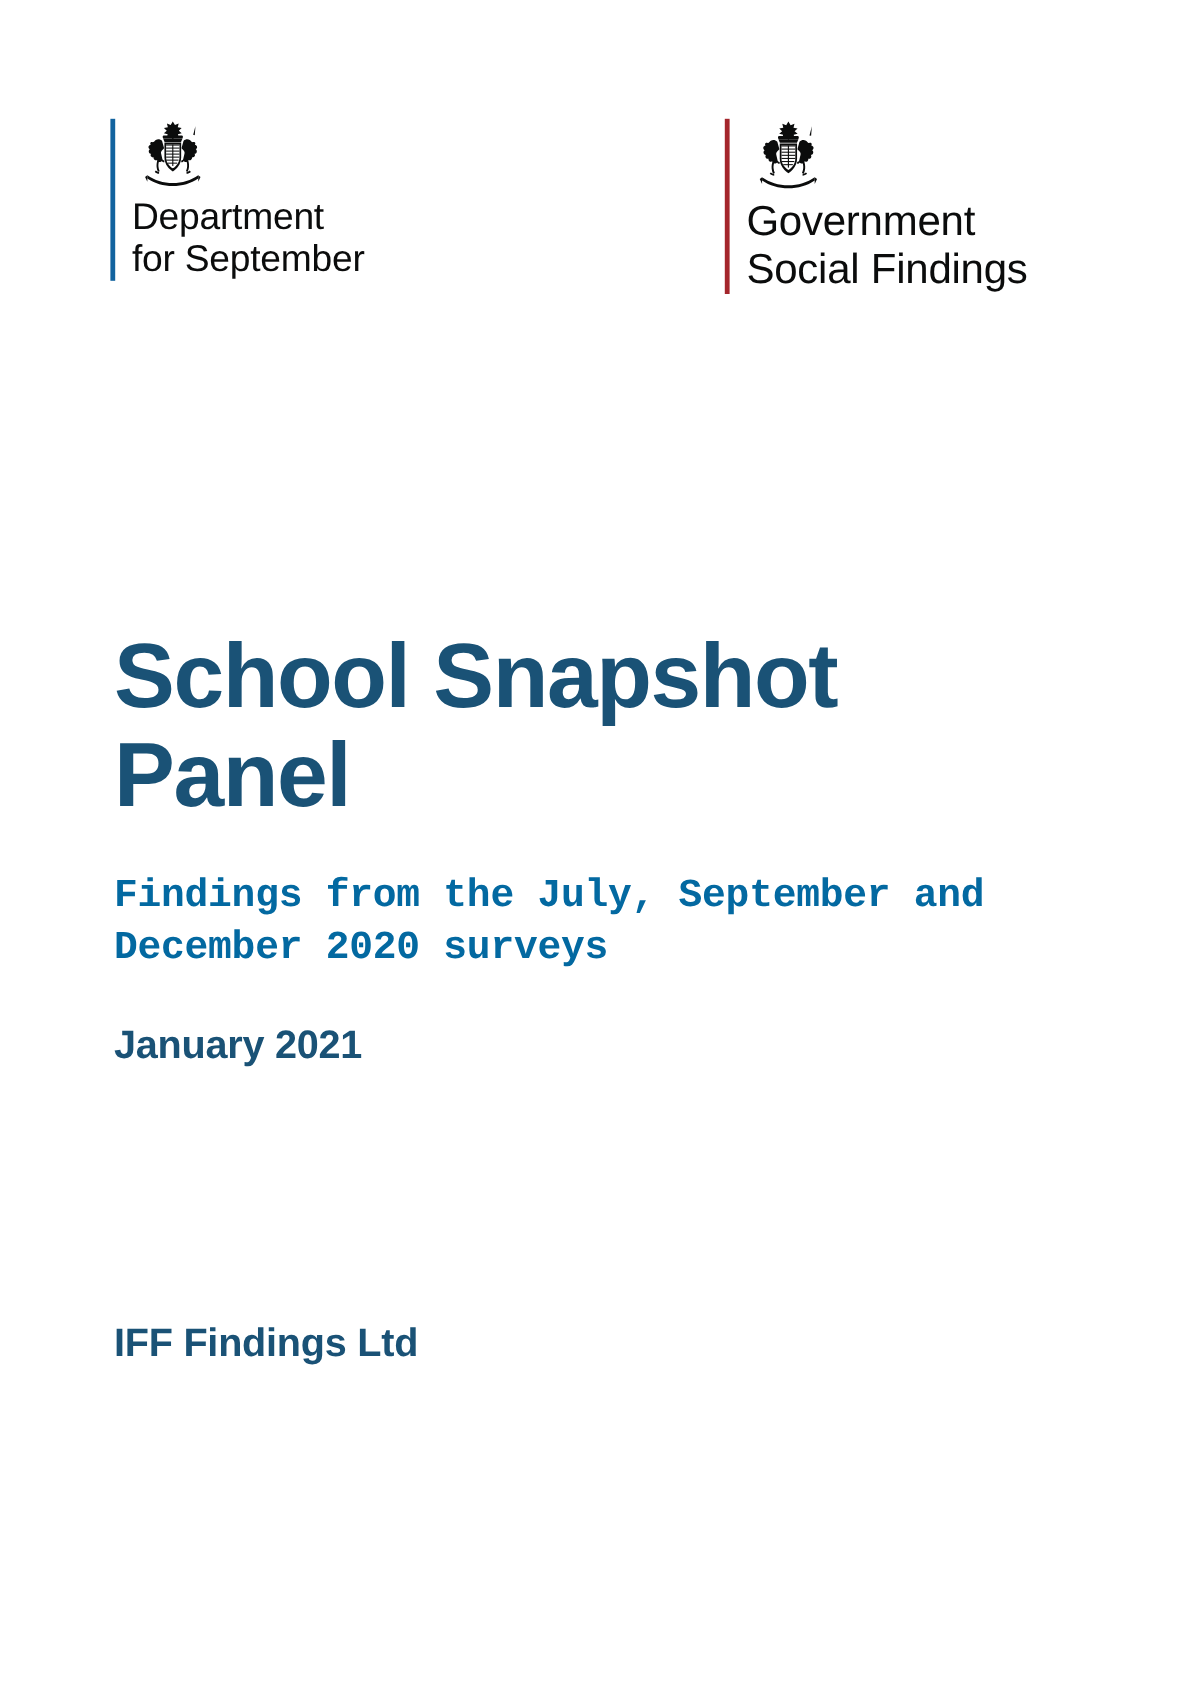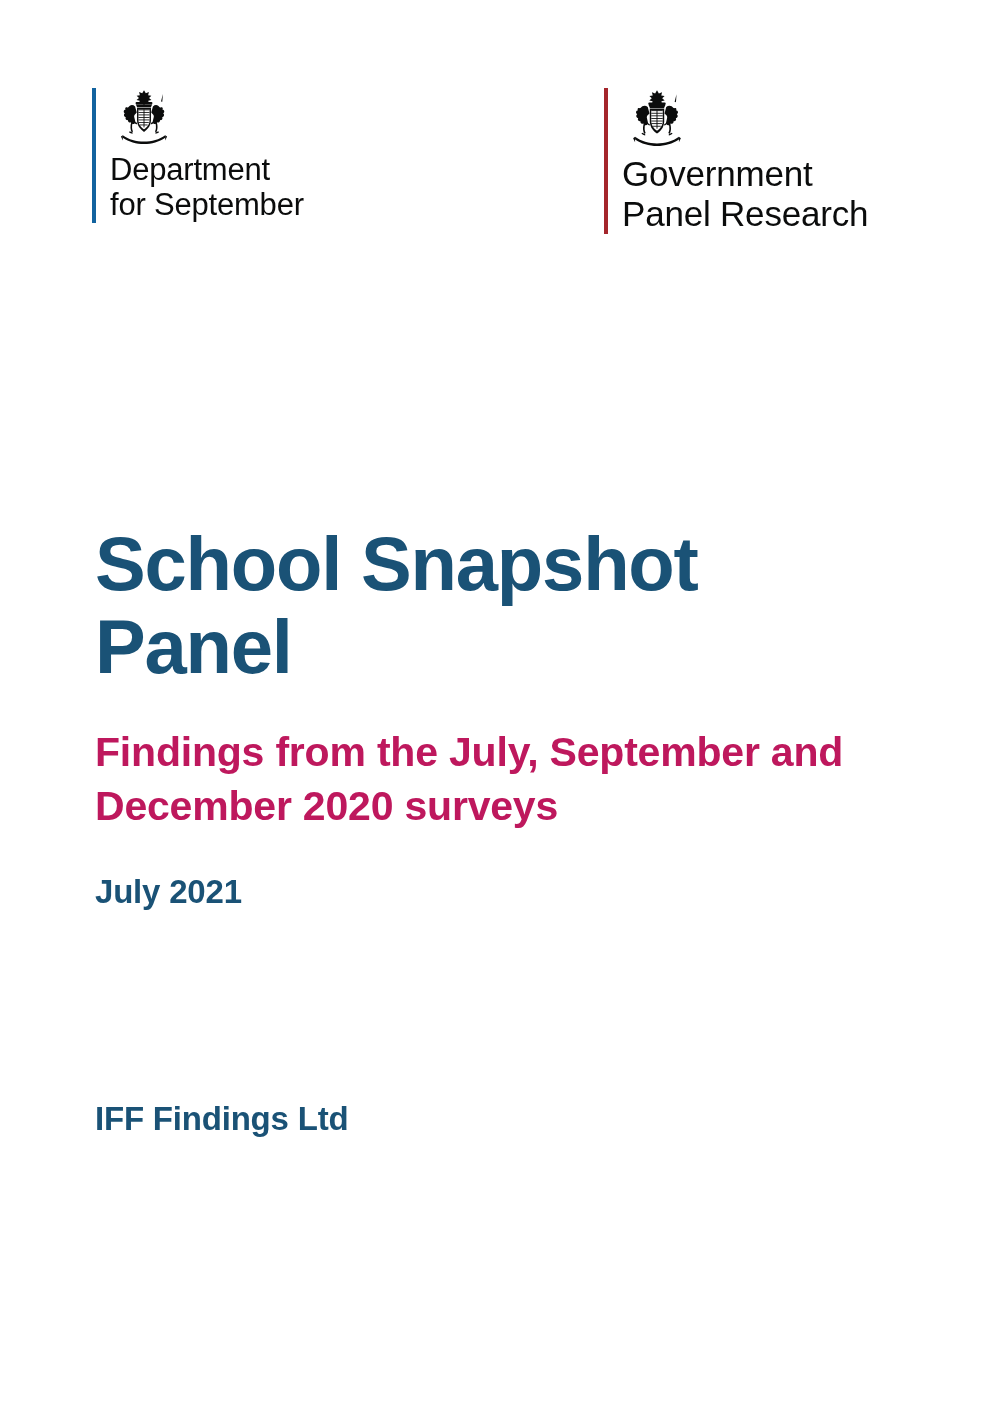--- a/index.html
+++ b/index.html
@@ -19,21 +19,21 @@
     height: 1401px;
     background: #ffffff;
     overflow: hidden;
     margin: 0 auto;
   }
 
   
   .logo-band {
     position: absolute;
     left: 0;
-    top: 88px;
+    top: 99px;
     width: 991px;
     height: 140px;
   }
 
   .logo {
     position: absolute;
     display: flex;
     align-items: stretch;
   }
 
@@ -88,24 +88,24 @@
     font-family: "Liberation Sans", sans-serif;
     font-weight: bold;
     font-size: 76px;
     line-height: 1.09;
     letter-spacing: -1.2px;
     max-width: 640px;
   }
 
   .doc-subtitle {
     margin: 36px 0 0 0;
-    color: #be185d;
-    font-family: Liberation Sans, sans-serif;
-    font-weight: bold;
-    font-size: 41px;
+    color: #0369a1;
+    font-family: Liberation Mono, monospace;
+    font-weight: bold;
+    font-size: 33px;
     line-height: 1.32;
     letter-spacing: -0.2px;
     max-width: 760px;
   }
 
   .doc-date {
     margin: 38px 0 0 0;
     color: #1a5276;
     font-family: "Liberation Sans", sans-serif;
     font-weight: bold;
@@ -206,28 +206,28 @@
             <path d="M82.5 60.5 c1.4 3.6 2 7.5 1.7 11.4 -.2 2.6 -.9 5.1 -2 7.4 l-2.6 -1.1 c1 -2.1 1.6 -4.3 1.8 -6.6 .3 -3.4 -.2 -6.9 -1.5 -10.1z"></path>
             <path d="M87 79.5 c-1.8 1.6 -4.1 2.6 -6.5 2.7 l0 -2.8 c1.8 -.1 3.5 -.8 4.9 -2z"></path>
             <path d="M90.5 24 l3.4 -13.2 -1.1 13.8z"></path>
             <path d="M22 84.5 c10.5 7.6 24 11.6 38 11.6 14 0 27.5 -4 38 -11.6 l0 4.6 c-10.7 7.4 -24.2 11.3 -38 11.3 -13.8 0 -27.3 -3.9 -38 -11.3z"></path>
             <path d="M22 84.5 l-3.4 2.6 3.4 7 z"></path>
             <path d="M98 84.5 l3.4 2.6 -3.4 7 z"></path>
           </g>
         </svg>
         <div class="logo-text">
           <span>Government</span>
-          <span>Panel Research</span>
+          <span>Social Findings</span>
         </div>
       </div>
     </div>
 
   </div>
 
   <div class="title-block">
     <h1 class="doc-title">School Snapshot Panel</h1>
     <p class="doc-subtitle">Findings from the July, September and December 2020 surveys</p>
-    <p class="doc-date">July 2021</p>
+    <p class="doc-date">January 2021</p>
   </div>
 
   <p class="doc-author">IFF Findings Ltd</p>
 
 </div>
 
 </body></html>

